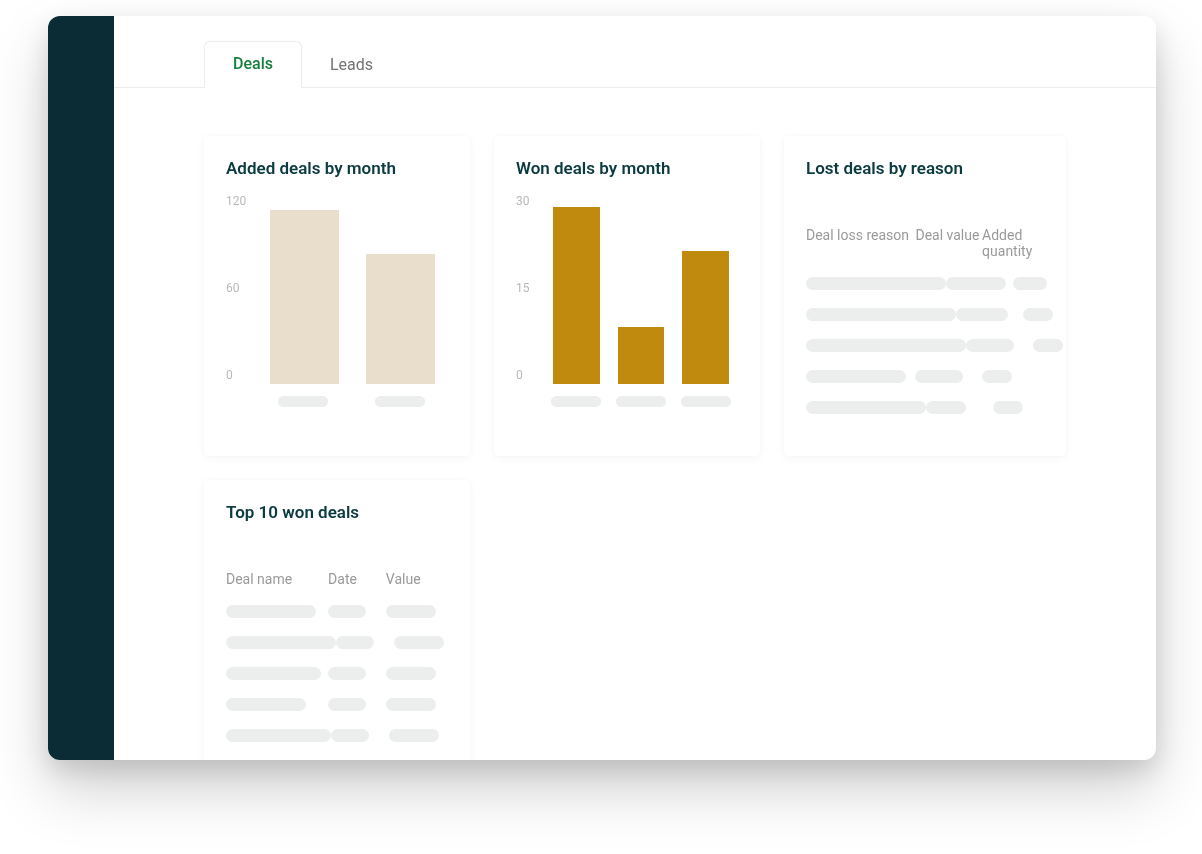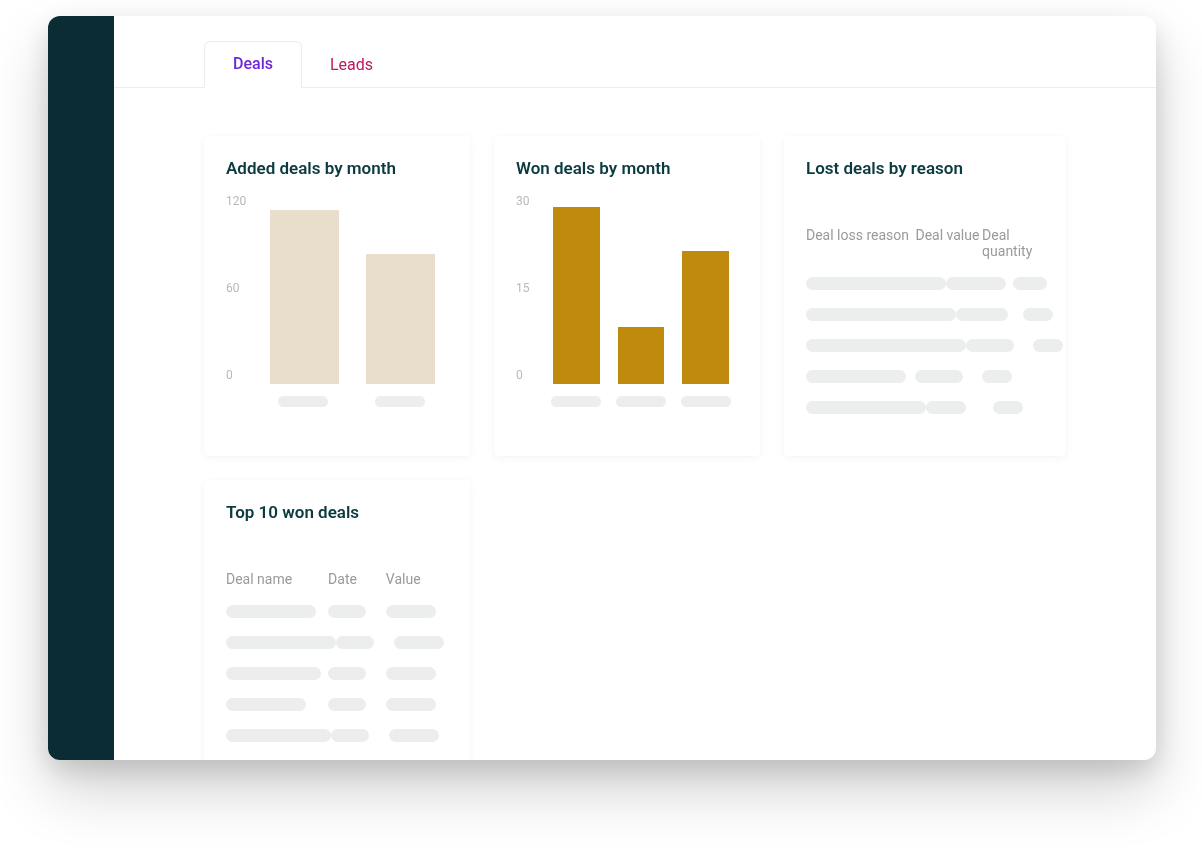--- a/index.html
+++ b/index.html
@@ -36,27 +36,27 @@
     display: flex;
     align-items: flex-end;
     padding-left: 90px;
     padding-top: 24px;
     border-bottom: 1px solid #ececec;
     height: 72px;
   }
   .tab {
     padding: 12px 28px 14px;
     font-size: 16px;
-    color: #be185d;
+    color: #737373;
     cursor: pointer;
     position: relative;
     top: 1px;
   }
   .tab.active {
-    color: #6d28d9;
+    color: #15803d;
     background: #fff;
     border: 1px solid #ececec;
     border-bottom: 1px solid #fff;
     border-radius: 6px 6px 0 0;
     font-weight: 500;
   }
   .content {
     padding: 48px 90px 30px 90px;
     display: grid;
     grid-template-columns: 1fr 1fr 1fr;
@@ -225,21 +225,21 @@
               <div class="placeholder-pill" style="width: 50px;"></div>
             </div>
           </div>
       </div>
 
       <div class="card lost">
         <h3 class="card-title">Lost deals by reason</h3>
         <div class="table-headers">
           <div class="th col-reason">Deal loss reason</div>
           <div class="th col-value">Deal value</div>
-          <div class="th col-qty">Deal quantity</div>
+          <div class="th col-qty">Added quantity</div>
         </div>
         <div class="table-rows">
             <div class="row">
               <div class="cell col-reason">
                 <div class="placeholder-pill" style="width: 140px; height: 13px;"></div>
               </div>
               <div class="cell col-value">
                 <div class="placeholder-pill" style="width: 60px; height: 13px;"></div>
               </div>
               <div class="cell col-qty">

